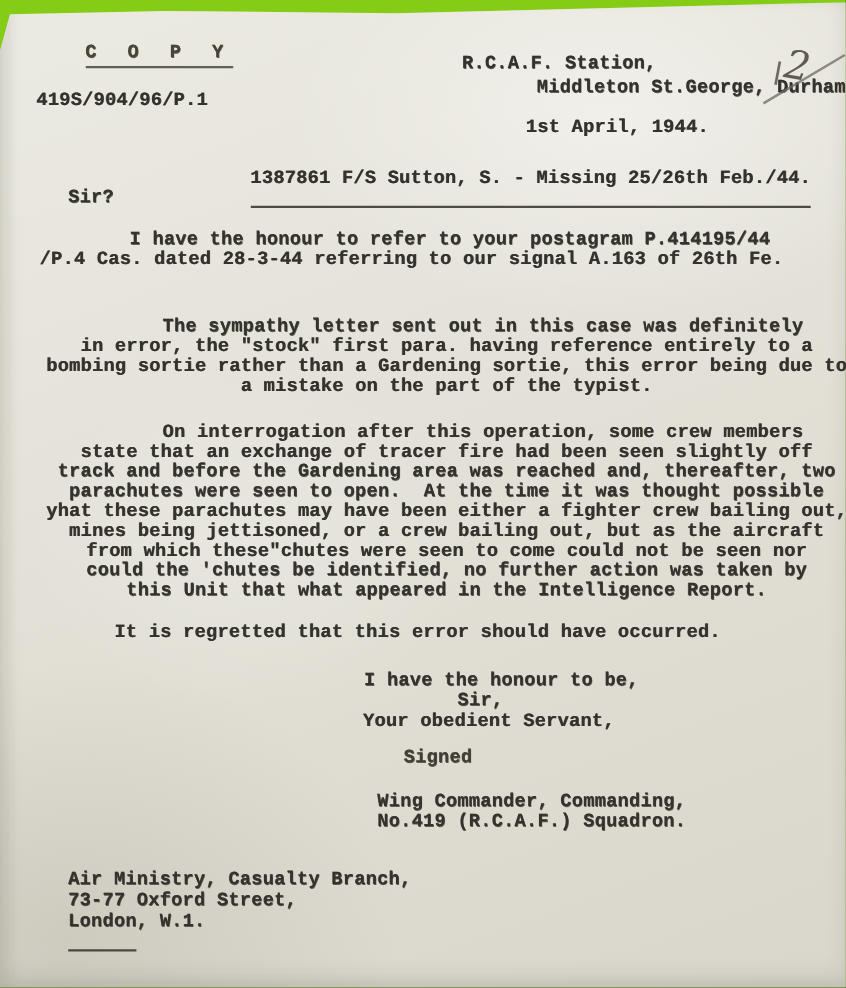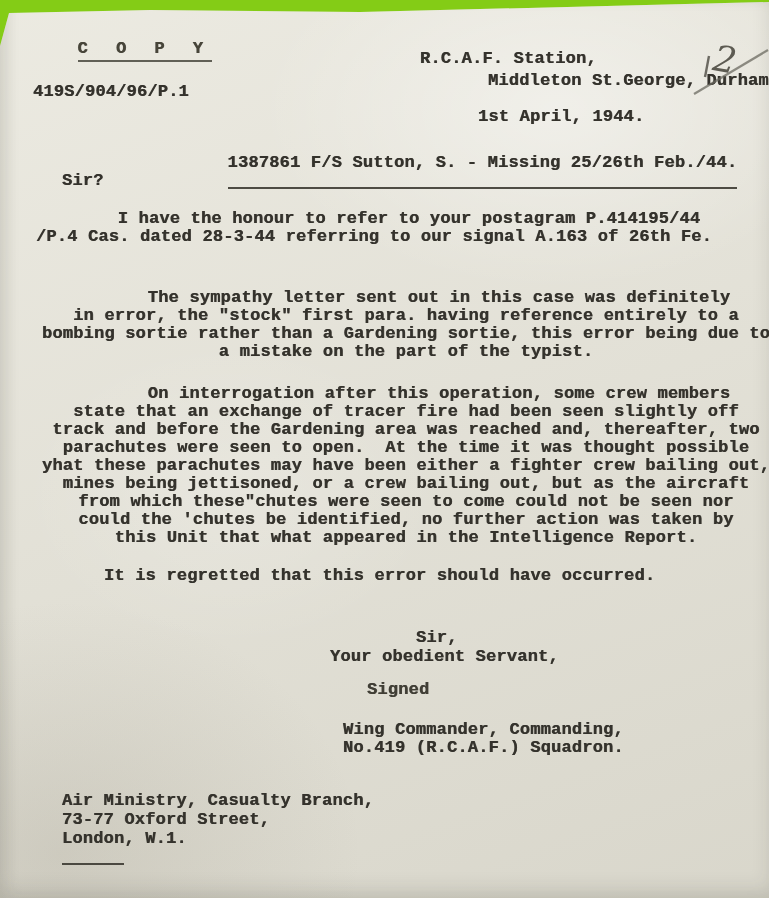--- a/index.html
+++ b/index.html
@@ -74,20 +74,21 @@
     <div class="tw">mines being jettisoned, or a crew bailing out, but as the aircraft</div>
     <div class="tw">from which these"chutes were seen to come could not be seen nor</div>
     <div class="tw">could the 'chutes be identified, no further action was taken by</div>
     <div class="tw">this Unit that what appeared in the Intelligence Report.</div>
   </div>
 
   <div class="para" style="left:42px;top:567px;">
     <div class="tw indent-sm">It is regretted that this error should have occurred.</div>
   </div>
 
+  <div class="tw" style="left:331px;top:611px;">I have the honour to be,</div>
   <div class="tw" style="left:416px;top:629px;">Sir,</div>
   <div class="tw" style="left:330px;top:648px;">Your obedient Servant,</div>
 
   <div class="tw faded" style="left:343px;top:681px;">Signed</div>
 
   <div class="tw" style="left:343px;top:721px;">Wing Commander, Commanding,</div>
   <div class="tw" style="left:343px;top:739px;">No.419 (R.C.A.F.) Squadron.</div>
 
   <div class="tw" style="left:62px;top:792px;">Air Ministry, Casualty Branch,</div>
   <div class="tw" style="left:62px;top:811px;">73-77 Oxford Street,</div>

